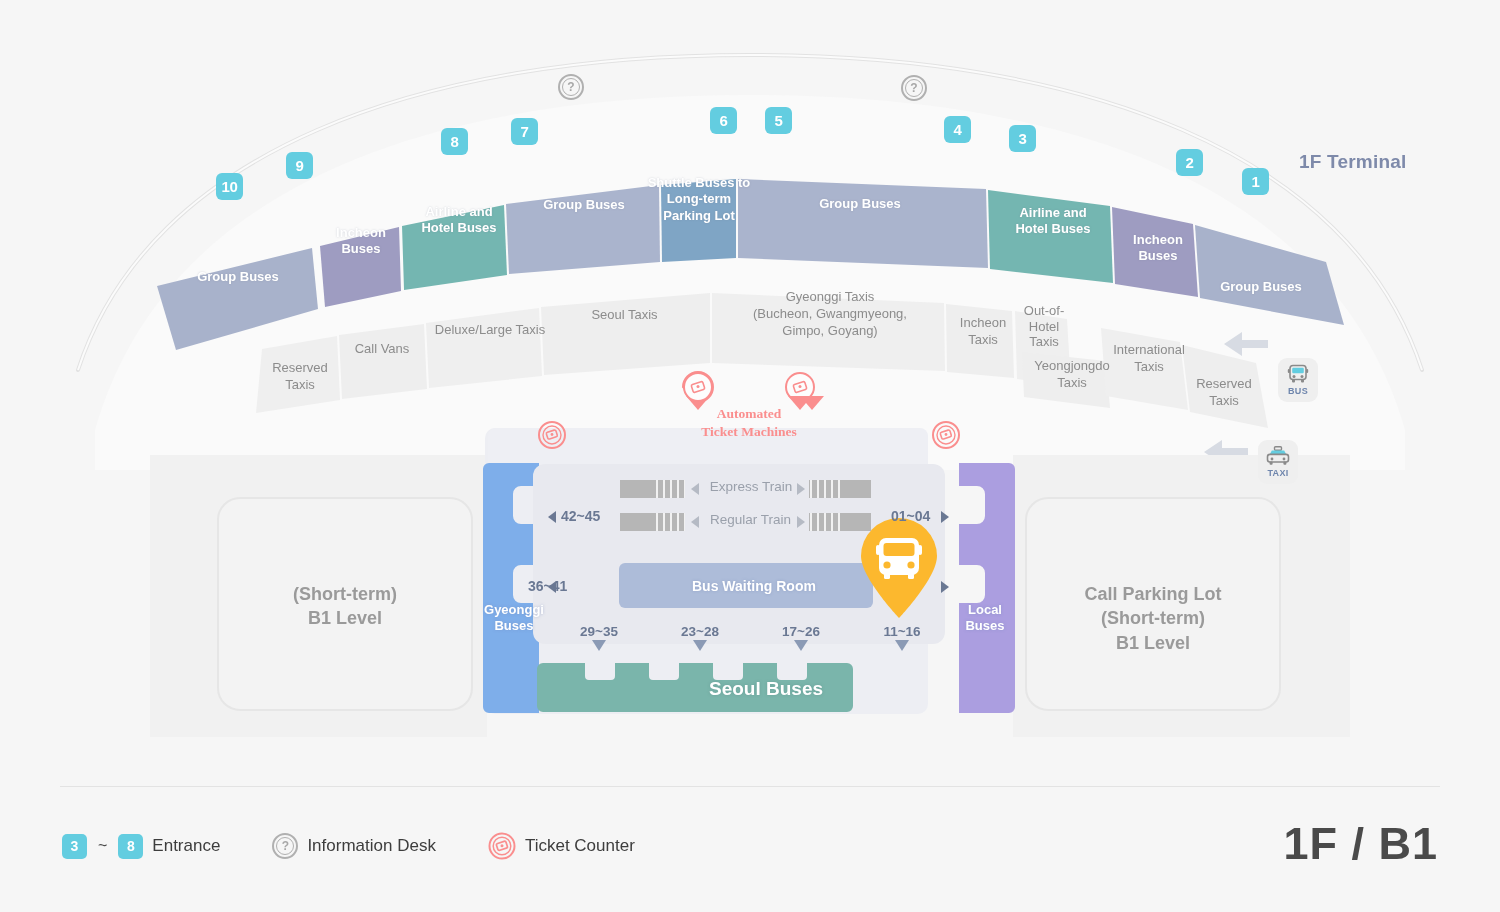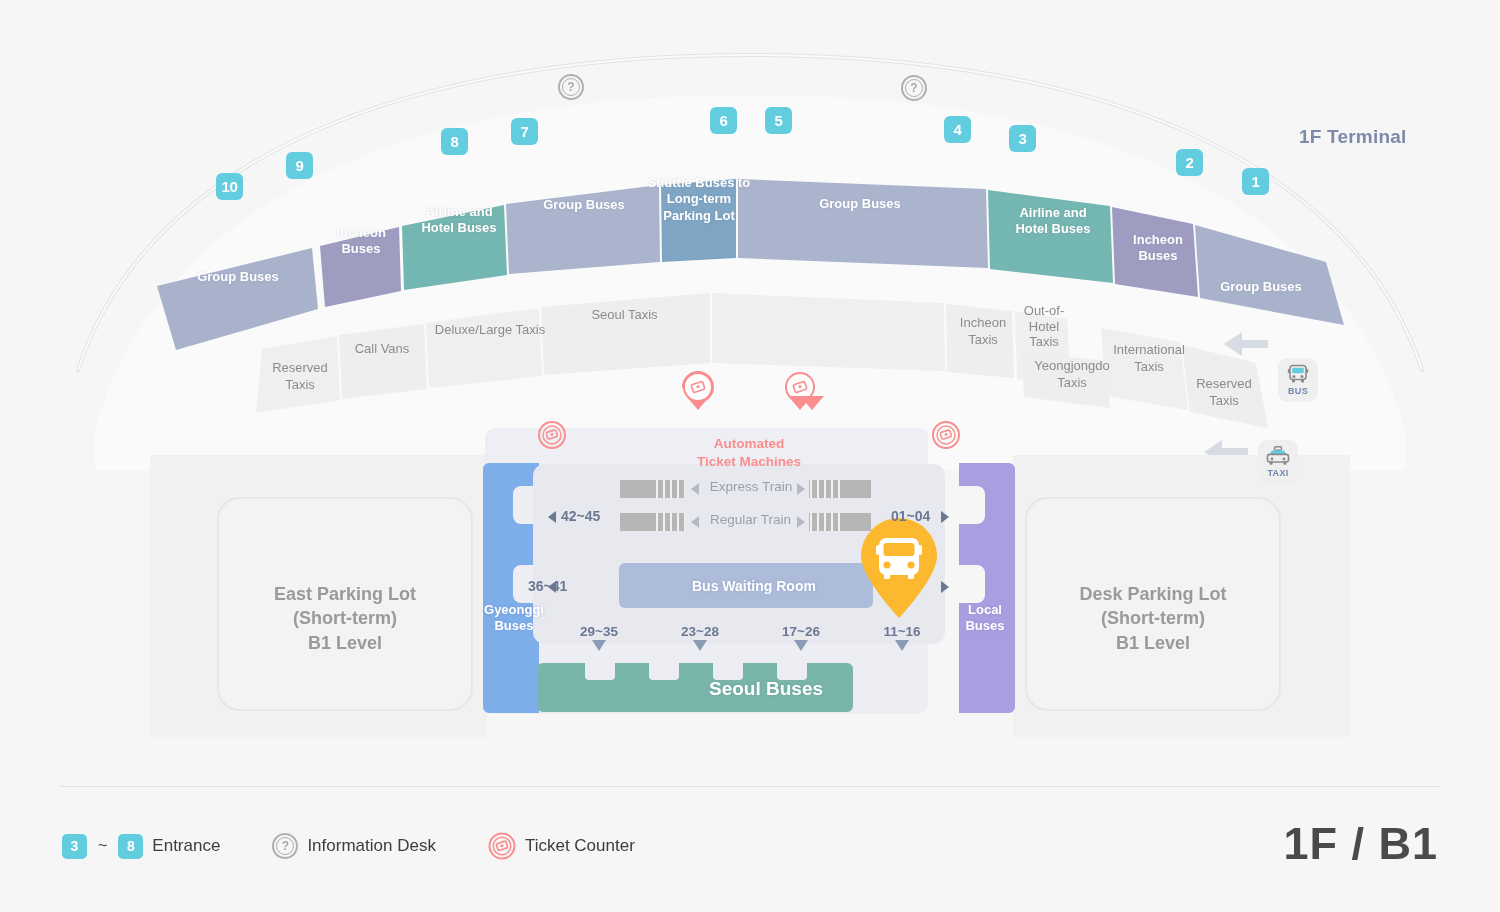--- a/index.html
+++ b/index.html
@@ -453,20 +453,25 @@
     <div>Reserved</div>
     <div>Taxis</div>
   </div>
 
   <div class="taxi-label" style="left:335px;top:341px;width:94px;">Call Vans</div>
 
   <div class="taxi-label" style="left:415px;top:322px;width:150px;">Deluxe/Large Taxis</div>
 
   <div class="taxi-label" style="left:567px;top:307px;width:115px;">Seoul Taxis</div>
 
+  <div class="taxi-label" style="left:730px;top:289px;width:200px;">
+    <div>Gyeonggi Taxis</div>
+    <div>(Bucheon, Gwangmyeong,</div>
+    <div>Gimpo, Goyang)</div>
+  </div>
 
   <div class="taxi-label" style="left:947px;top:315px;width:72px;">
     <div>Incheon</div>
     <div>Taxis</div>
   </div>
 
   <div class="taxi-label" style="left:1013px;top:303px;width:62px;line-height:1.2;">
     <div>Out-of-</div>
     <div>Hotel</div>
     <div>Taxis</div>
@@ -480,21 +485,21 @@
   <div class="taxi-label" style="left:1101px;top:342px;width:96px;">
     <div>International</div>
     <div>Taxis</div>
   </div>
 
   <div class="taxi-label" style="left:1174px;top:376px;width:100px;">
     <div>Reserved</div>
     <div>Taxis</div>
   </div>
 
-  <div class="terminal-title" style="left:1299px;top:126px;">1F Terminal</div>
+  <div class="terminal-title" style="left:1299px;top:151px;">1F Terminal</div>
 
 
   <div class="mode-chip" style="left:1278px;top:358px;">
     <svg width="24" height="21" viewBox="0 0 24 21">
       <rect x="4" y="1.5" width="16" height="14" rx="3" fill="none" stroke="#8a8a8a" stroke-width="1.6"></rect>
       <rect x="6.2" y="3.8" width="11.6" height="5.4" rx="1.2" fill="#63cde0"></rect>
       <circle cx="8" cy="12.4" r="1.5" fill="#8a8a8a"></circle>
       <circle cx="16" cy="12.4" r="1.5" fill="#8a8a8a"></circle>
       <rect x="6" y="15.2" width="3" height="3.4" rx="1" fill="#8a8a8a"></rect>
       <rect x="15" y="15.2" width="3" height="3.4" rx="1" fill="#8a8a8a"></rect>
@@ -511,27 +516,26 @@
       <rect x="2.5" y="8.4" width="21" height="7.6" rx="2.4" fill="none" stroke="#8a8a8a" stroke-width="1.6"></rect>
       <circle cx="7" cy="13" r="1.4" fill="#8a8a8a"></circle>
       <circle cx="19" cy="13" r="1.4" fill="#8a8a8a"></circle>
       <rect x="4.6" y="15.6" width="3" height="3.2" rx="1" fill="#8a8a8a"></rect>
       <rect x="18.4" y="15.6" width="3" height="3.2" rx="1" fill="#8a8a8a"></rect>
     </svg>
     <span class="mode-text">TAXI</span>
   </div>
 
   <div class="parking-label" style="left:218px;top:582px;width:254px;">
-    <div>East Parking Lot</div>
     <div>(Short-term)</div>
     <div>B1 Level</div>
   </div>
 
   <div class="parking-label" style="left:1026px;top:582px;width:254px;">
-    <div>Desk Parking Lot</div>
+    <div>Call Parking Lot</div>
     <div>(Short-term)</div>
     <div>B1 Level</div>
   </div>
 
   <div class="col-label" style="left:484px;top:602px;width:60px;">
     <div>Gyeonggi</div>
     <div>Buses</div>
   </div>
 
   <div class="col-label" style="left:958px;top:602px;width:54px;">
@@ -547,21 +551,21 @@
   <div class="gate-range" style="left:891px;top:508px;">01~04</div>
 
   <div class="waiting-room-label" style="left:692px;top:578px;">Bus Waiting Room</div>
   <div class="seoul-buses-label" style="left:709px;top:678px;">Seoul Buses</div>
 
   <div class="bay-num" style="left:569px;top:624px;width:60px;">29~35</div>
   <div class="bay-num" style="left:670px;top:624px;width:60px;">23~28</div>
   <div class="bay-num" style="left:771px;top:624px;width:60px;">17~26</div>
   <div class="bay-num" style="left:872px;top:624px;width:60px;">11~16</div>
 
-  <div class="atm-label" style="left:673px;top:435px;width:152px;">
+  <div class="atm-label" style="left:673px;top:405px;width:152px;font-family:Liberation Serif, serif;">
     <div>Automated</div>
     <div>Ticket Machines</div>
   </div>
 
   <div class="legend-divider"></div>
 
   <div class="legend">
 
     <div class="legend-item">
       <div class="legend-badge">3</div>

